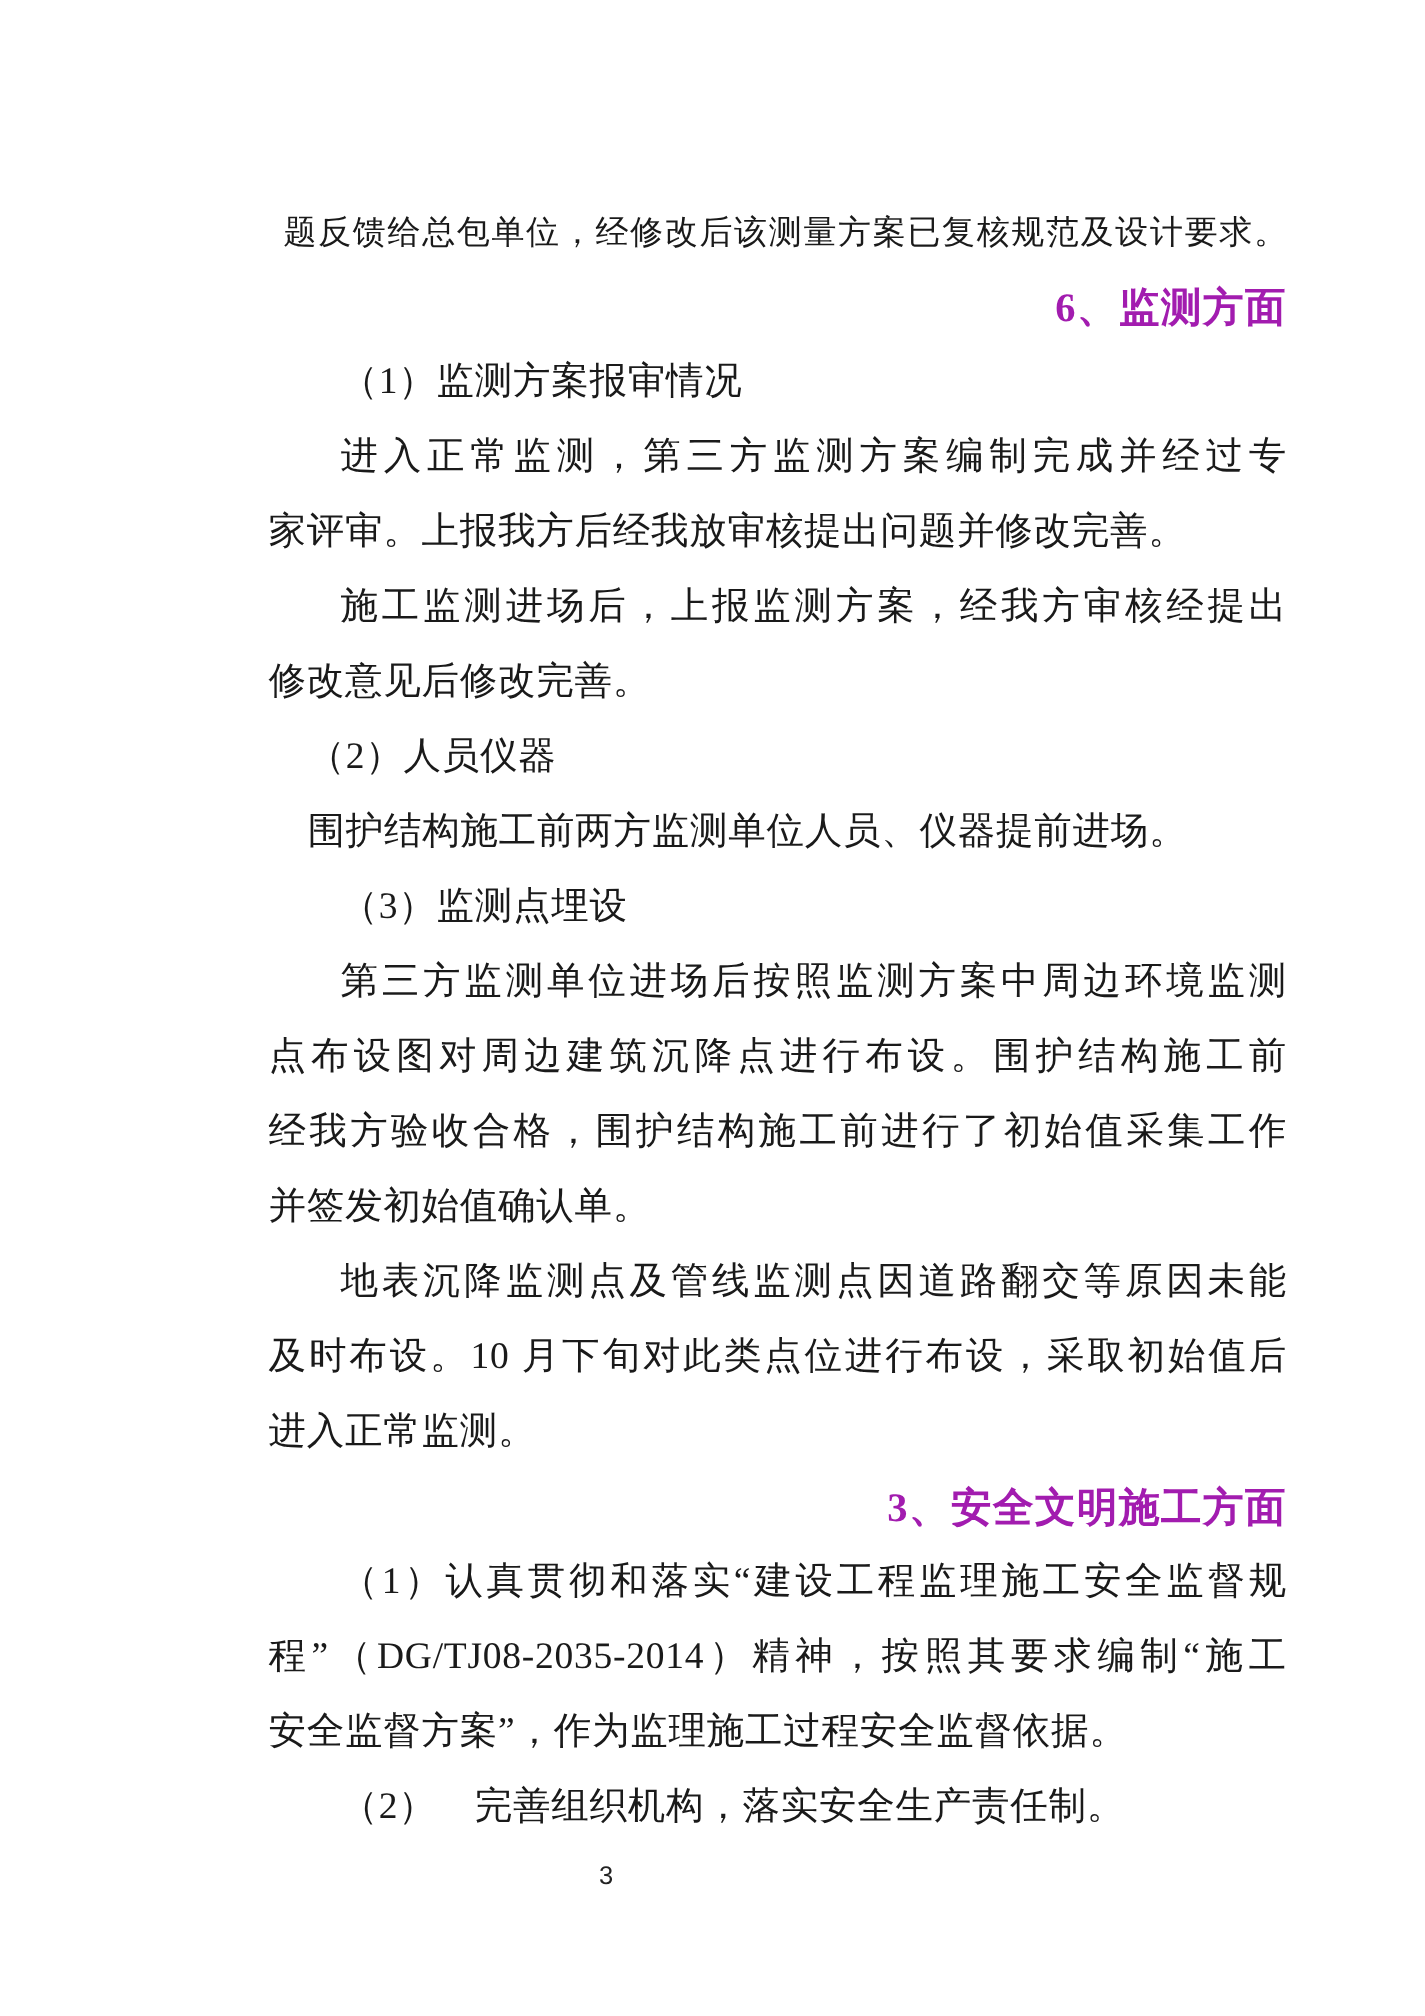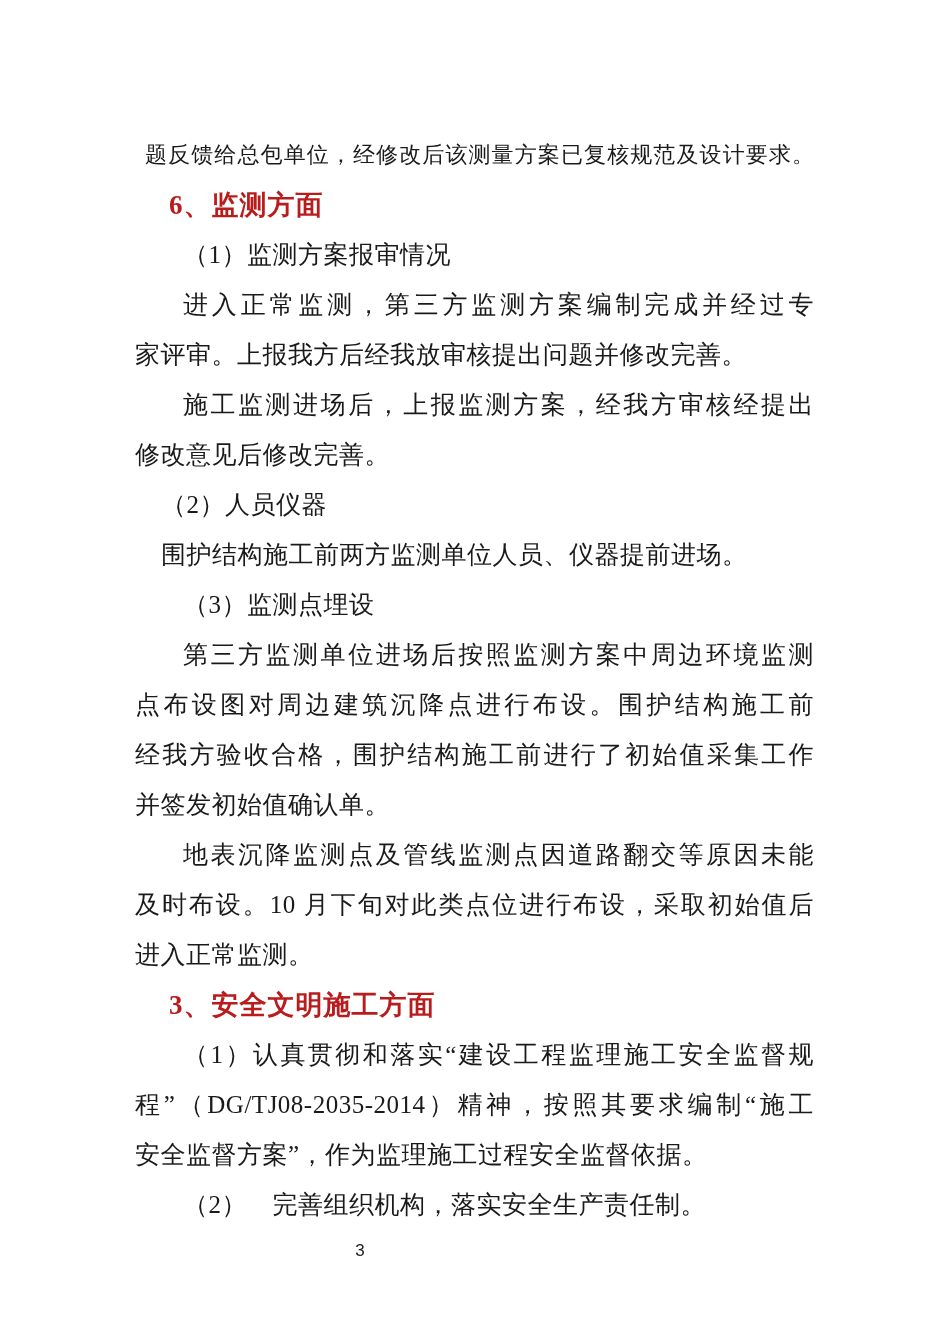--- a/index.html
+++ b/index.html
@@ -12,20 +12,21 @@
     height: 1344px;
     position: relative;
     overflow: hidden;
     font-family: "Liberation Serif", "DejaVu Serif", serif;
     color: #1a1a1a;
   }
   .page {
     position: absolute;
     inset: 0;
     background: #ffffff;
+    margin-left: 44px;
   }
   .content {
     position: absolute;
     left: 135px;
     top: 130px;
     width: 679px;
   }
   .ln {
     height: 50px;
     line-height: 50px;
@@ -45,23 +46,24 @@
   .ind1 { padding-left: 26px; }   
   .ind2 { padding-left: 48px; }   
   .indH { padding-left: 34px; }   
   
   .small {
     font-size: 22px;
     letter-spacing: 0;
   }
   .heading {
     font-weight: bold;
-    color: #b91c1c;
+    color: #a21caf;
     font-size: 27px;
     letter-spacing: 1px;
+    text-align: right;
   }
   .pagenum {
     position: absolute;
     top: 1236px;
     left: 135px;
     width: 450px;
     height: 30px;
     line-height: 30px;
     text-align: center;
     font-size: 17px;

